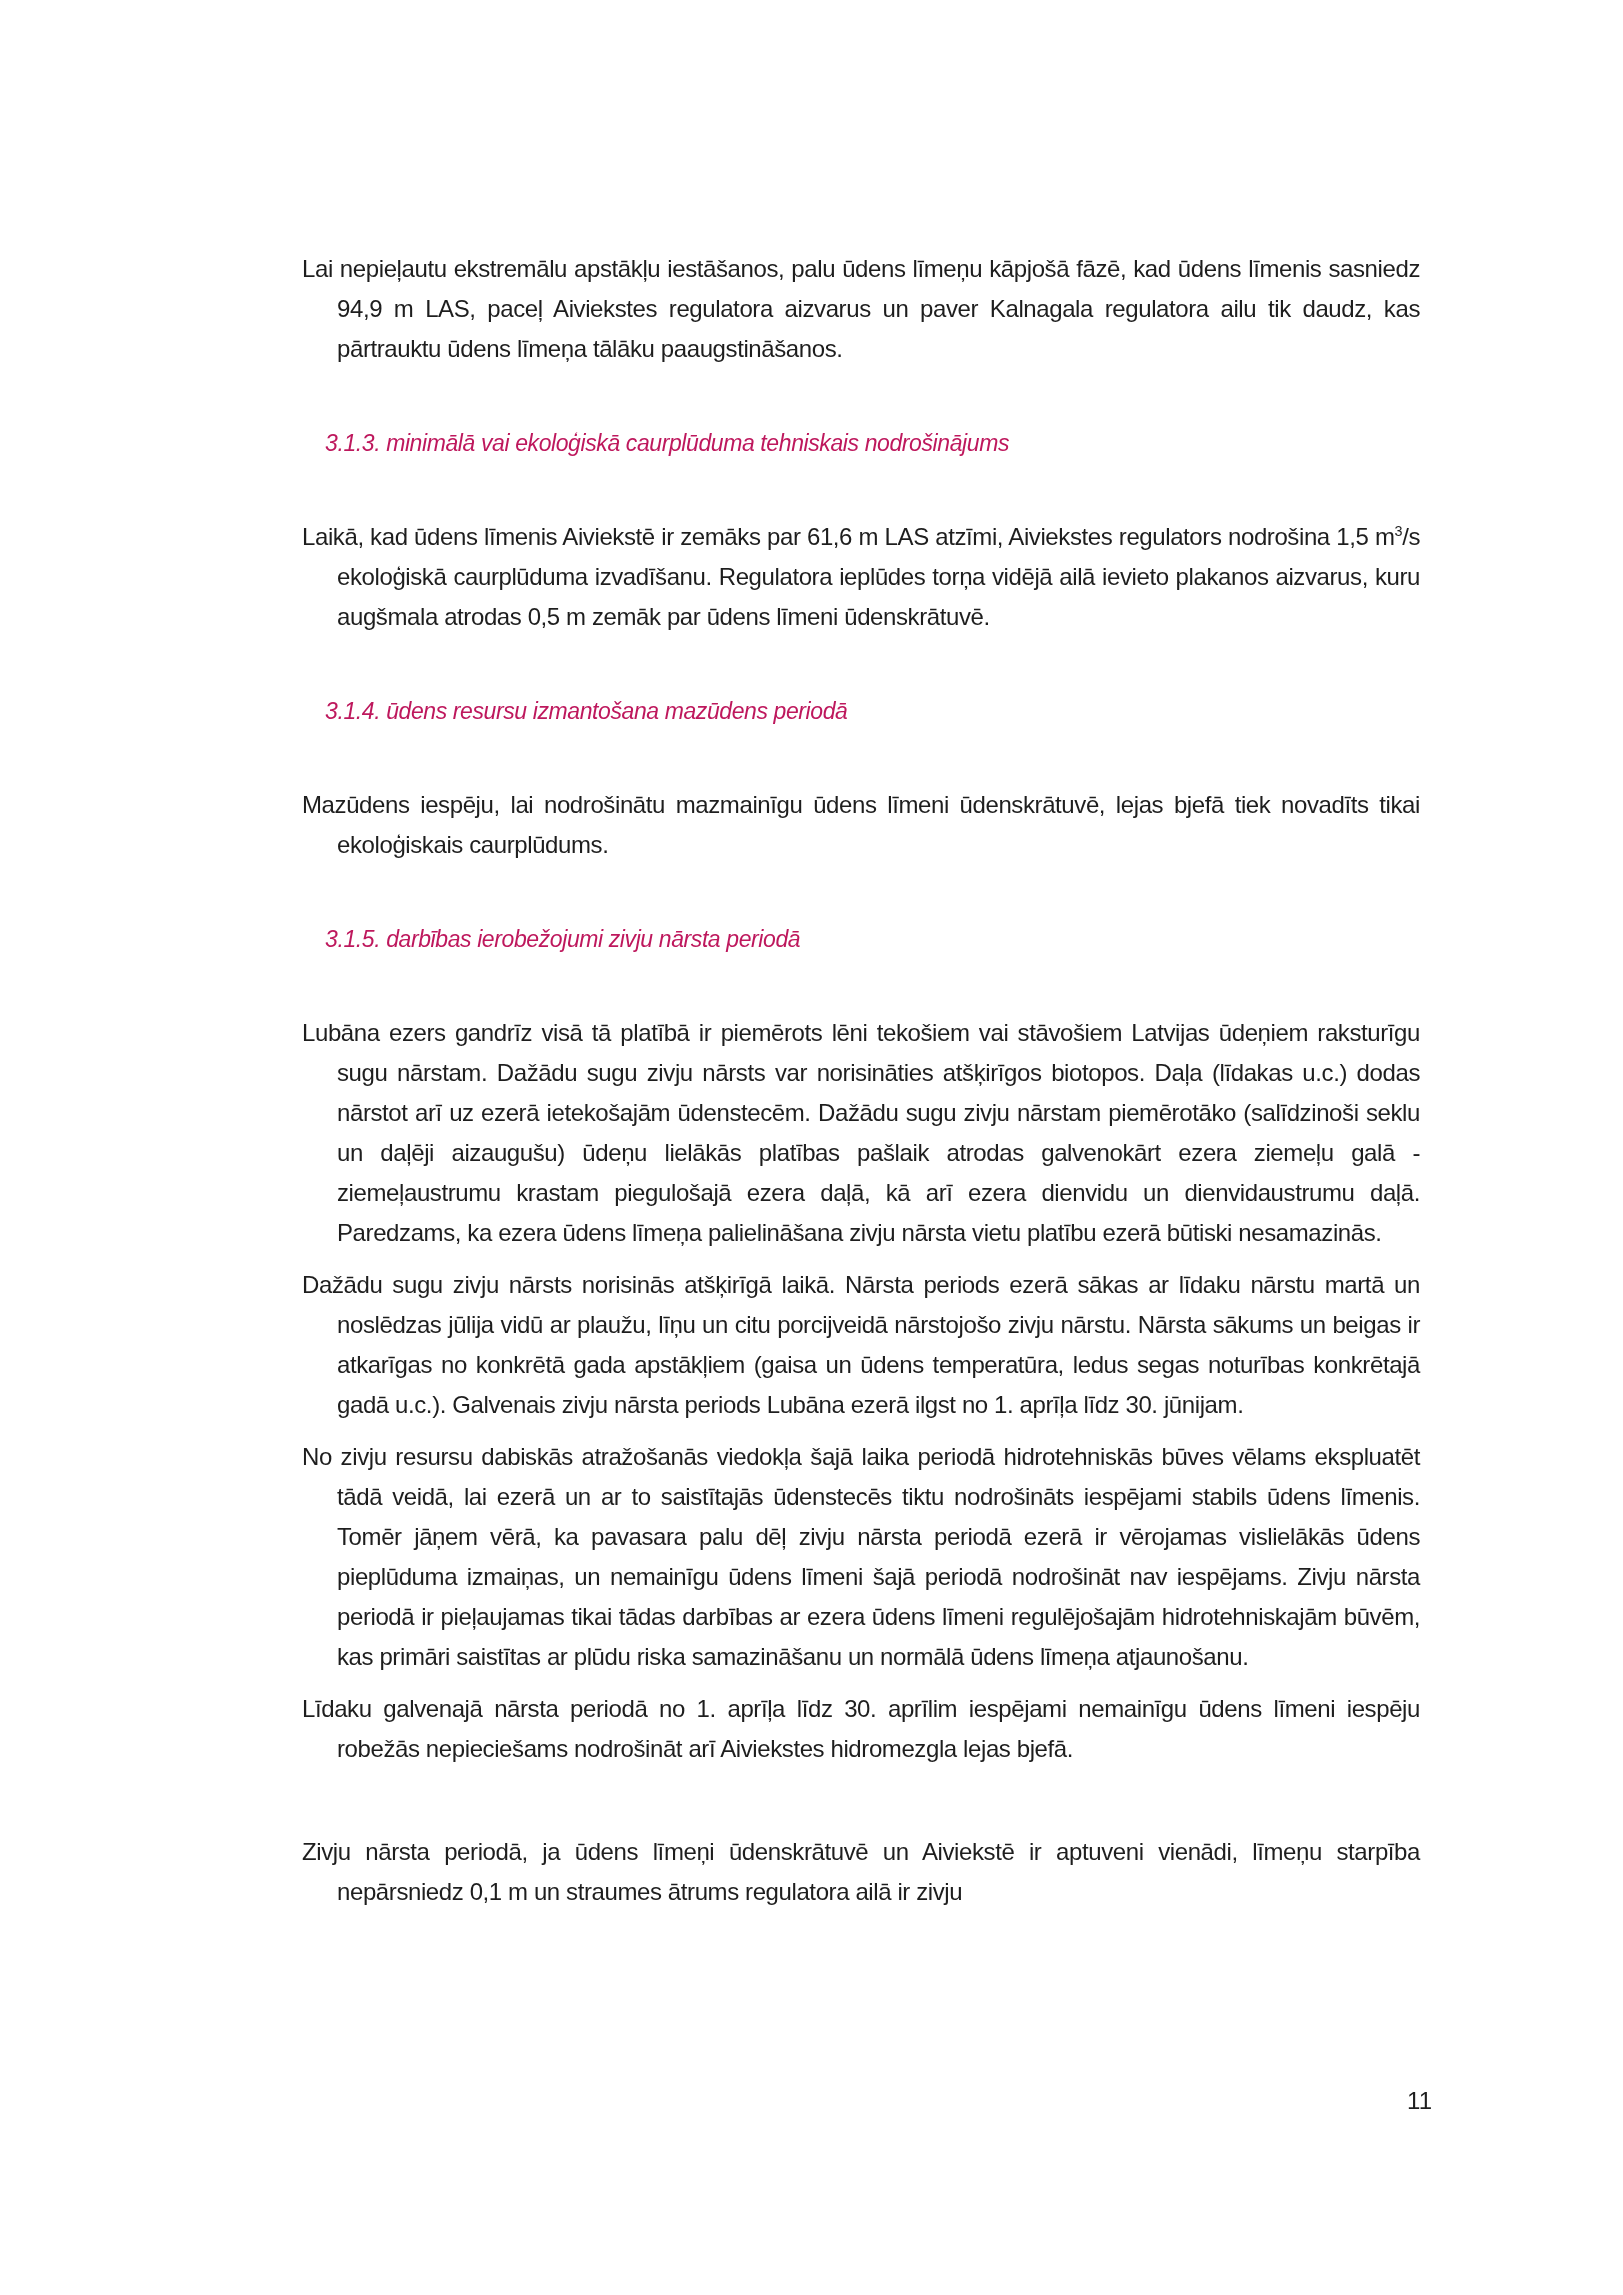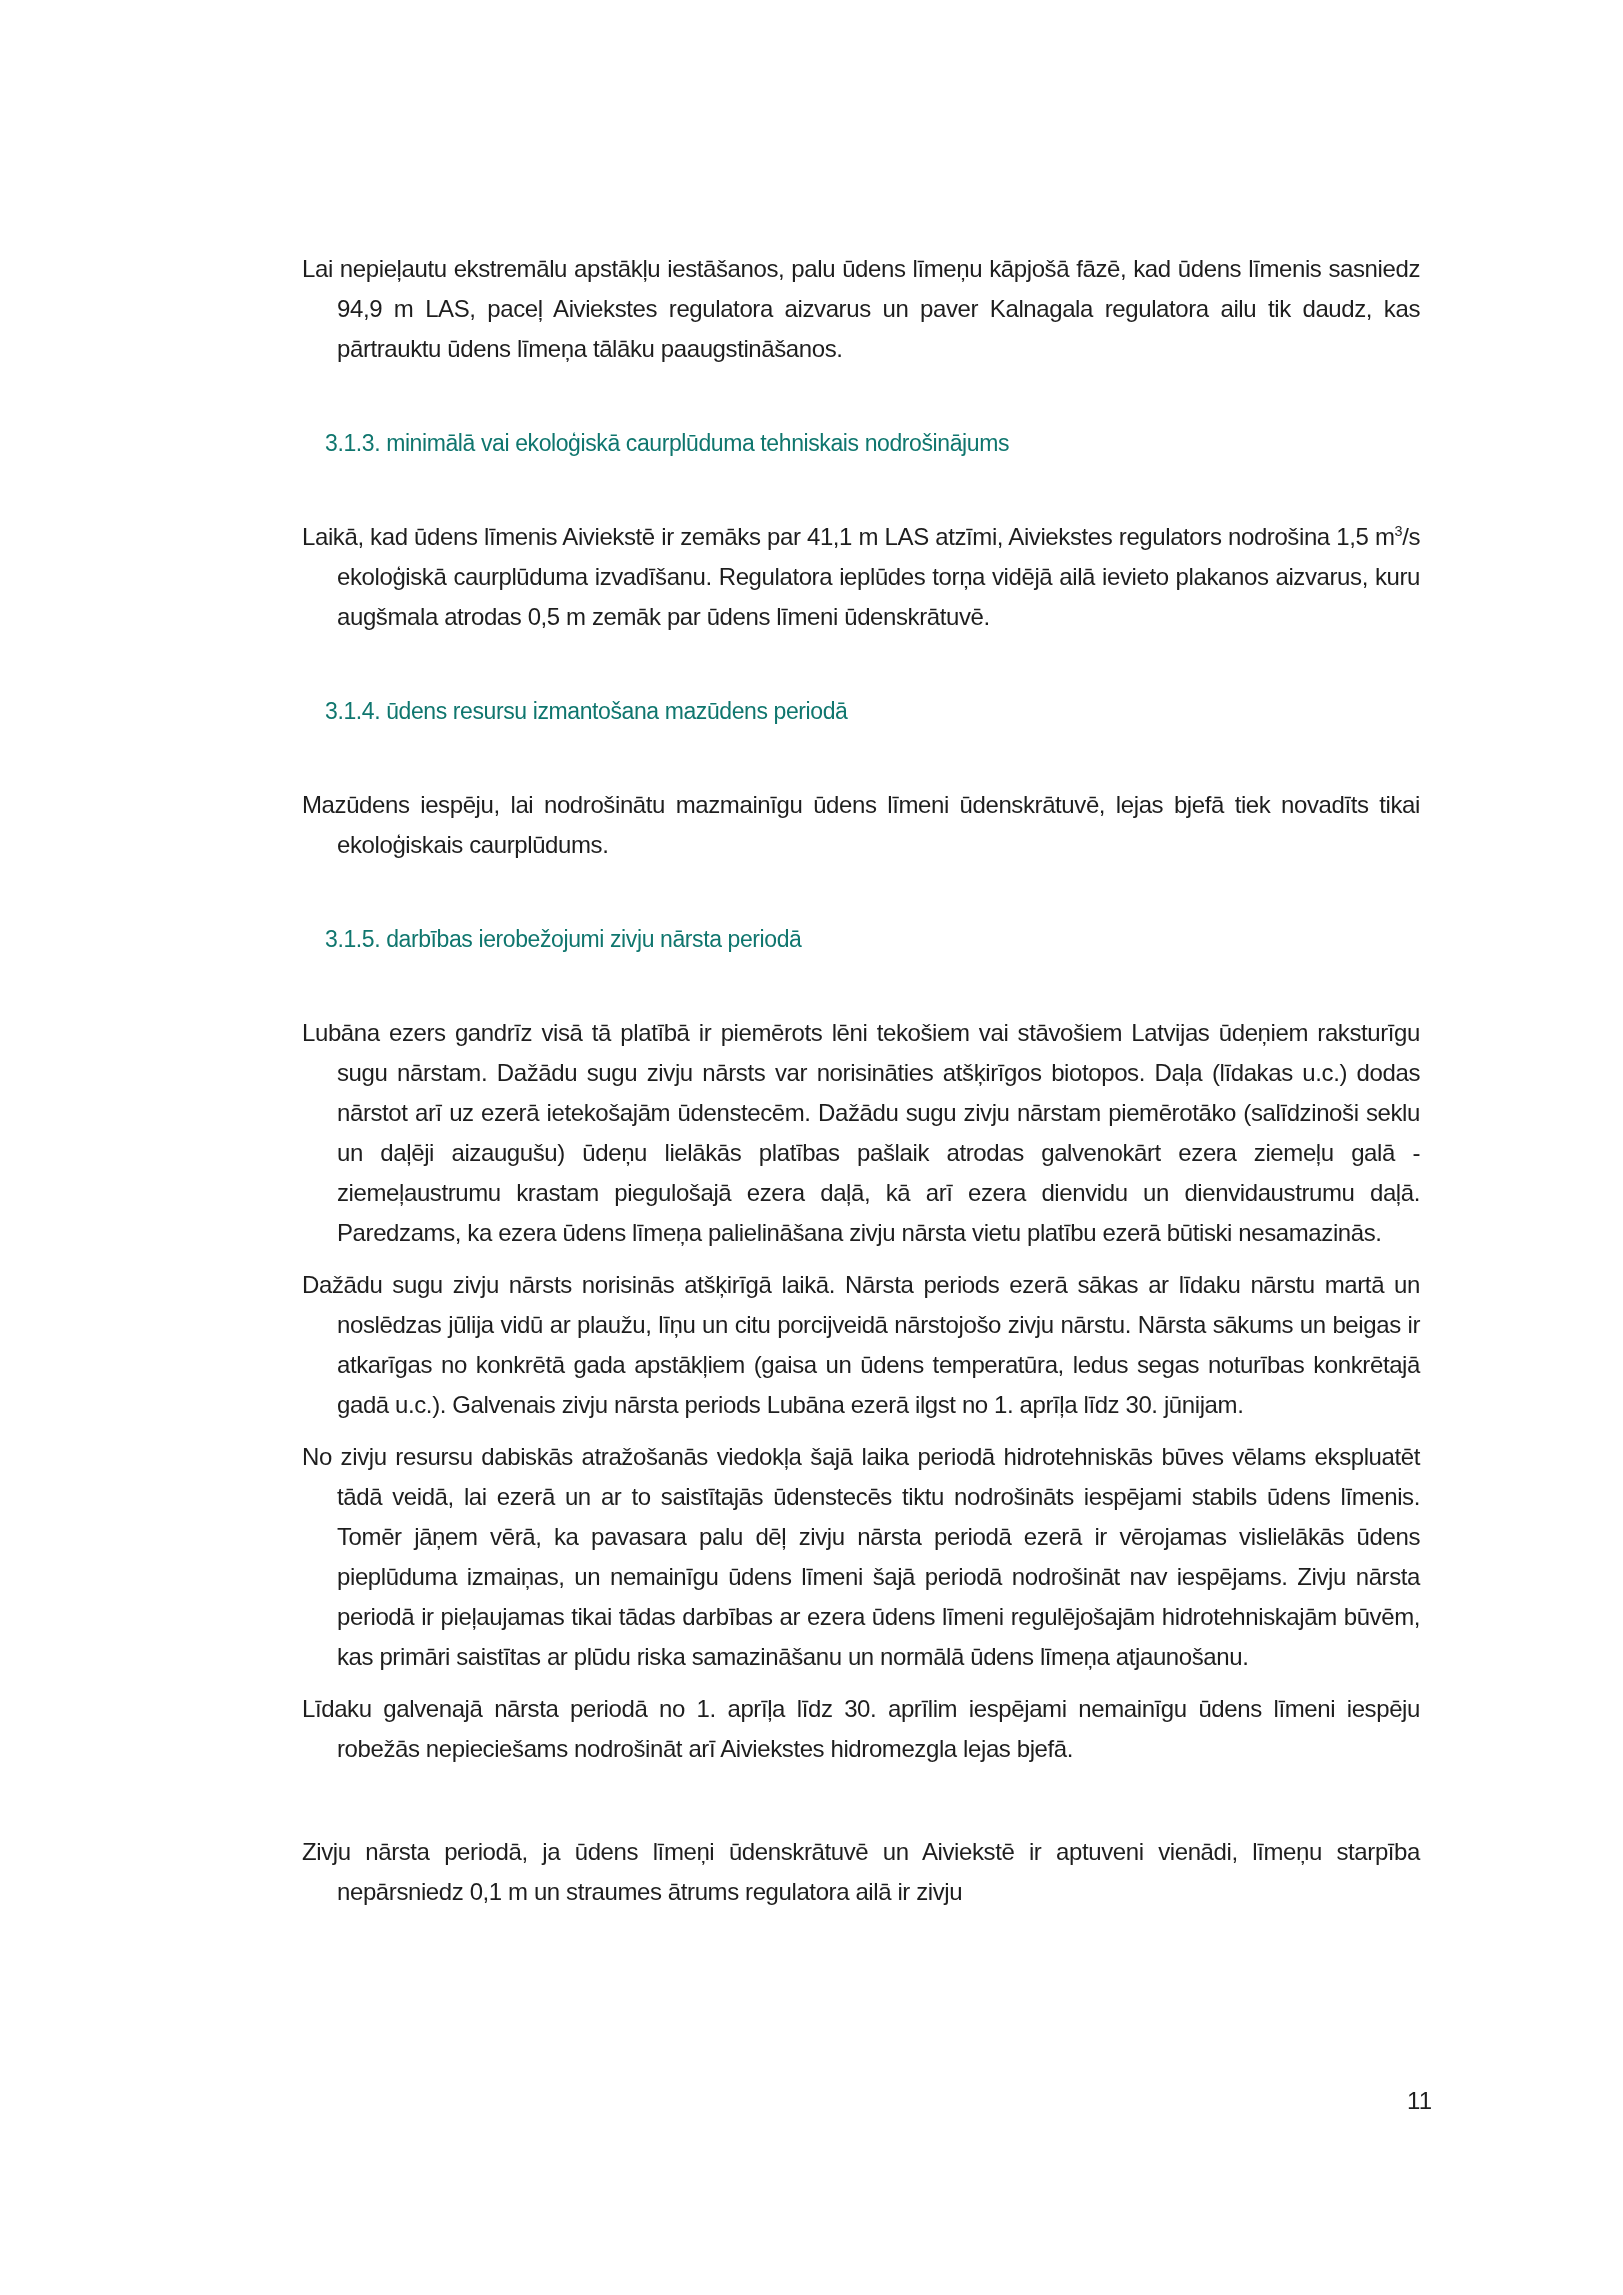--- a/index.html
+++ b/index.html
@@ -11,42 +11,42 @@
       font-size: 24px;
       letter-spacing: -0.4px;
       line-height: 40px;
     }
     .para {
       margin: 12px; padding-left: 35px; text-indent: -35px;
       text-align: justify;
     }
     .heading {
       margin: 0; padding-left: 35px;
-      color: #0f766e; font-size: 23px;
+      font-style: italic; color: #be185d; font-size: 23px;
     }
     .gap-after-head { height: 42px; }
     .gap-before-head { height: 42px; }
     .gap-blank { height: 39px; }
     sup { font-size: 14.4px; line-height: 0; }
     .pagenum {
       position: absolute; right: 191px; top: 2087px;
       font-family: "Liberation Sans", sans-serif; font-size: 24px; color: #1e1e1e;
     }
   </style>
 </head>
 <body>
 
 <div class="page">
   <p class="para">Lai nepieļautu ekstremālu apstākļu iestāšanos, palu ūdens līmeņu kāpjošā fāzē, kad ūdens līmenis sasniedz 94,9 m LAS, paceļ Aiviekstes regulatora aizvarus un paver Kalnagala regulatora ailu tik daudz, kas pārtrauktu ūdens līmeņa tālāku paaugstināšanos.</p>
 
   <div class="gap-before-head"></div>
   <p class="heading">3.1.3. minimālā vai ekoloģiskā caurplūduma tehniskais nodrošinājums</p>
   <div class="gap-after-head"></div>
 
-  <p class="para"><span>Laikā, kad ūdens līmenis Aiviekstē ir zemāks par 41,1 m LAS atzīmi, Aiviekstes regulators nodrošina 1,5 m</span><sup>3</sup><span>/s ekoloģiskā caurplūduma izvadīšanu. Regulatora ieplūdes torņa vidējā ailā ievieto plakanos aizvarus, kuru augšmala atrodas 0,5 m zemāk par ūdens līmeni ūdenskrātuvē.</span></p>
+  <p class="para"><span>Laikā, kad ūdens līmenis Aiviekstē ir zemāks par 61,6 m LAS atzīmi, Aiviekstes regulators nodrošina 1,5 m</span><sup>3</sup><span>/s ekoloģiskā caurplūduma izvadīšanu. Regulatora ieplūdes torņa vidējā ailā ievieto plakanos aizvarus, kuru augšmala atrodas 0,5 m zemāk par ūdens līmeni ūdenskrātuvē.</span></p>
 
   <div class="gap-before-head"></div>
   <p class="heading">3.1.4. ūdens resursu izmantošana mazūdens periodā</p>
   <div class="gap-after-head"></div>
 
   <p class="para">Mazūdens iespēju, lai nodrošinātu mazmainīgu ūdens līmeni ūdenskrātuvē, lejas bjefā tiek novadīts tikai ekoloģiskais caurplūdums.</p>
 
   <div class="gap-before-head"></div>
   <p class="heading">3.1.5. darbības ierobežojumi zivju nārsta periodā</p>
   <div class="gap-after-head"></div>

